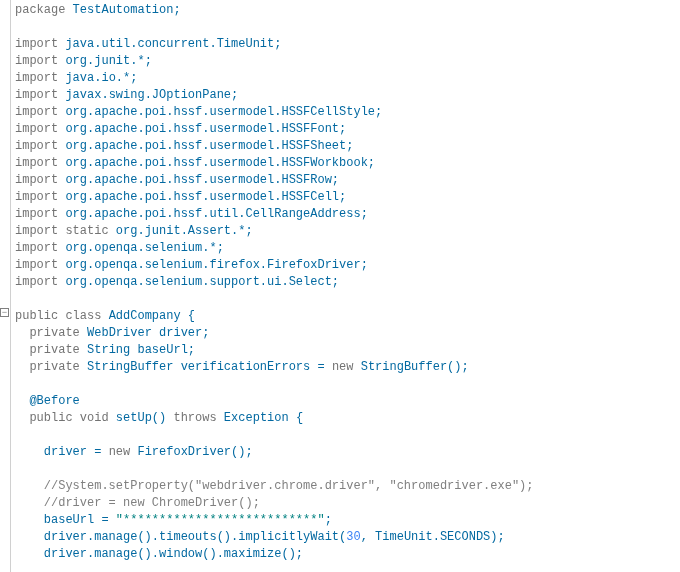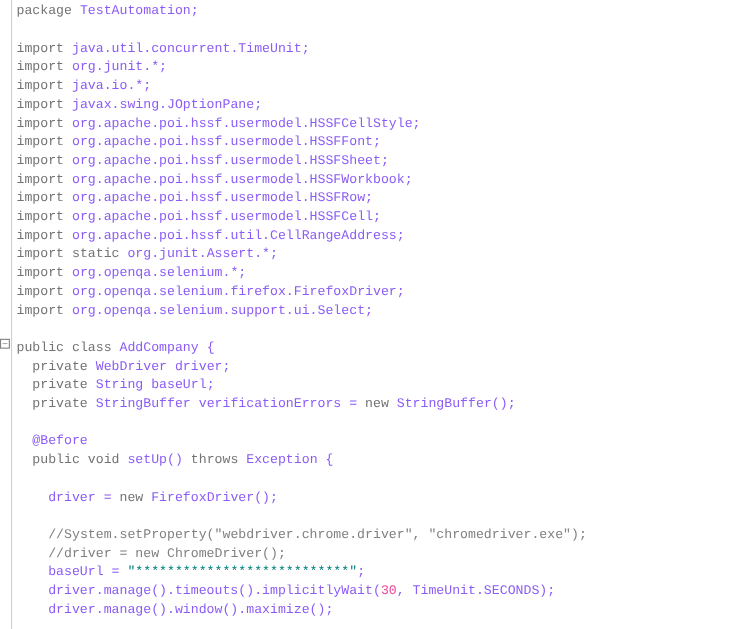--- a/index.html
+++ b/index.html
@@ -40,23 +40,23 @@
     box-sizing: border-box;
   }
   .code {
     flex: 1 1 auto;
     padding: 2px 0 0 4px;
     white-space: pre;
   }
   .line { height: 17px; }
   .kw   { color: #737373; }   
   .str  { color: #008080; }   
-  .num  { color: #ec4899; margin-top: 45px; }   
+  .num  { color: #3b82f6; margin-top: 45px; }   
   .com  { color: #808080; }   
-  .id   { color: #8b5cf6; }
+  .id   { color: #0369a1; }
 </style>
 </head>
 <body>
 
 <div class="editor">
   <div class="gutter">
       <div class="fold-marker" style="top: 308px;">−</div>
     </div>
   <div class="code"><div class="line"><span class="kw">package</span><span class="id"> TestAutomation;</span></div><div class="line"></div><div class="line"><span class="kw">import</span><span class="id"> java.util.concurrent.TimeUnit;</span></div><div class="line"><span class="kw">import</span><span class="id"> org.junit.*;</span></div><div class="line"><span class="kw">import</span><span class="id"> java.io.*;</span></div><div class="line"><span class="kw">import</span><span class="id"> javax.swing.JOptionPane;</span></div><div class="line"><span class="kw">import</span><span class="id"> org.apache.poi.hssf.usermodel.HSSFCellStyle;</span></div><div class="line"><span class="kw">import</span><span class="id"> org.apache.poi.hssf.usermodel.HSSFFont;</span></div><div class="line"><span class="kw">import</span><span class="id"> org.apache.poi.hssf.usermodel.HSSFSheet;</span></div><div class="line"><span class="kw">import</span><span class="id"> org.apache.poi.hssf.usermodel.HSSFWorkbook;</span></div><div class="line"><span class="kw">import</span><span class="id"> org.apache.poi.hssf.usermodel.HSSFRow;</span></div><div class="line"><span class="kw">import</span><span class="id"> org.apache.poi.hssf.usermodel.HSSFCell;</span></div><div class="line"><span class="kw">import</span><span class="id"> org.apache.poi.hssf.util.CellRangeAddress;</span></div><div class="line"><span class="kw">import</span><span class="id"> </span><span class="kw">static</span><span class="id"> org.junit.Assert.*;</span></div><div class="line"><span class="kw">import</span><span class="id"> org.openqa.selenium.*;</span></div><div class="line"><span class="kw">import</span><span class="id"> org.openqa.selenium.firefox.FirefoxDriver;</span></div><div class="line"><span class="kw">import</span><span class="id"> org.openqa.selenium.support.ui.Select;</span></div><div class="line"></div><div class="line"><span class="kw">public</span><span class="id"> </span><span class="kw">class</span><span class="id"> AddCompany {</span></div><div class="line"><span class="id">  </span><span class="kw">private</span><span class="id"> WebDriver driver;</span></div><div class="line"><span class="id">  </span><span class="kw">private</span><span class="id"> String baseUrl;</span></div><div class="line"><span class="id">  </span><span class="kw">private</span><span class="id"> StringBuffer verificationErrors = </span><span class="kw">new</span><span class="id"> StringBuffer();</span></div><div class="line"></div><div class="line"><span class="id">  @Before</span></div><div class="line"><span class="id">  </span><span class="kw">public</span><span class="id"> </span><span class="kw">void</span><span class="id"> setUp() </span><span class="kw">throws</span><span class="id"> Exception {</span></div><div class="line"></div><div class="line"><span class="id">    driver = </span><span class="kw">new</span><span class="id"> FirefoxDriver();</span></div><div class="line"></div><div class="line"><span class="id">    </span><span class="com">//System.setProperty("webdriver.chrome.driver", "chromedriver.exe");</span></div><div class="line"><span class="id">    </span><span class="com">//driver = new ChromeDriver();</span></div><div class="line"><span class="id">    baseUrl = </span><span class="str">"***************************"</span><span class="id">;</span></div><div class="line"><span class="id">    driver.manage().timeouts().implicitlyWait(</span><span class="num">30</span><span class="id">, TimeUnit.SECONDS);</span></div><div class="line"><span class="id">    driver.manage().window().maximize();</span></div></div>
 </div>

